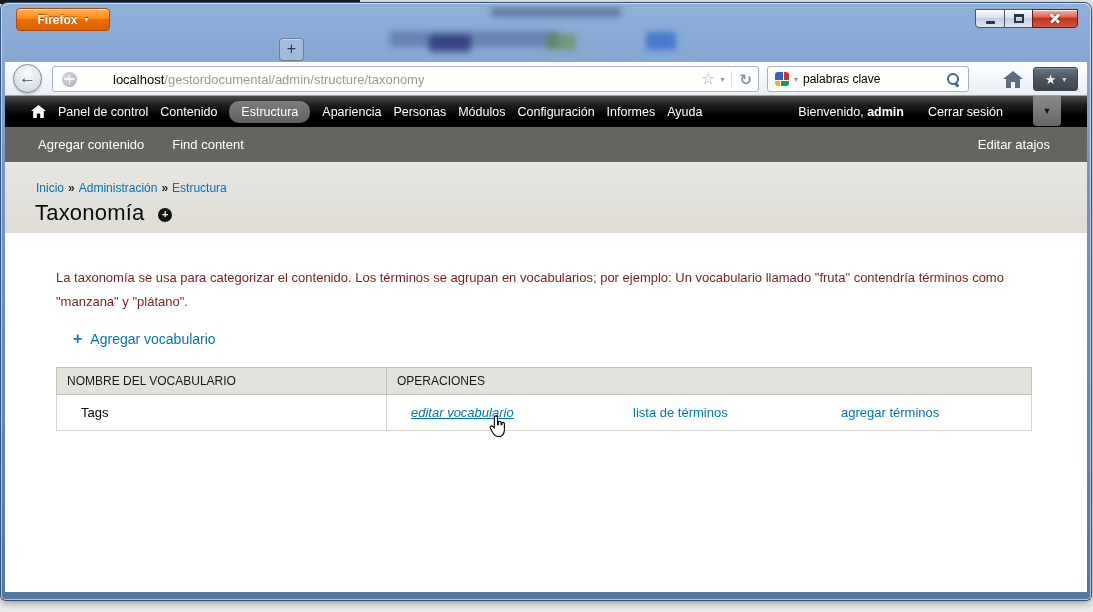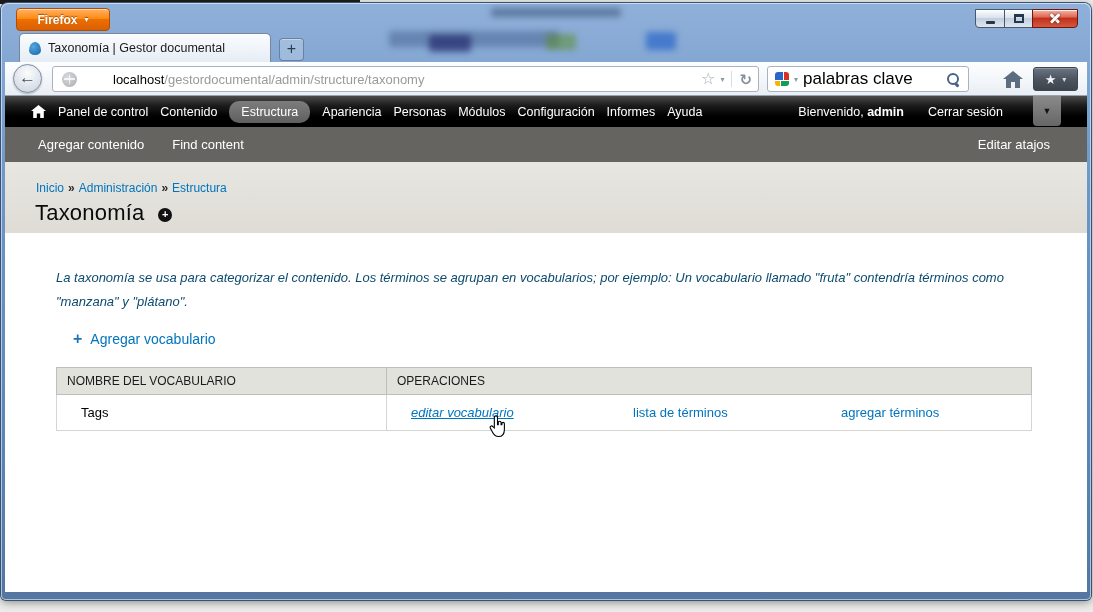--- a/index.html
+++ b/index.html
@@ -82,21 +82,21 @@
   .reload { font-size:15px; color:#85909d; font-weight:bold; line-height:15px; }
 
   .searchbox { position:absolute; left:762px; top:4px; width:202px; height:26px; background:#fff;
     border:1px solid #aab2bf; border-radius:3px; display:flex; align-items:center; padding:0 7px; gap:5px; }
   .gicon { width:14px; height:14px; border-radius:3px; overflow:hidden; position:relative; flex:0 0 auto; }
   .gicon i { position:absolute; }
   .g-b { left:0; top:0; width:8px; height:8px; background:#2a66c8; }
   .g-r { right:0; top:0; width:5px; height:8px; background:#d93025; }
   .g-y { left:0; bottom:0; width:5px; height:5px; background:#f4b400; }
   .g-g { right:0; bottom:0; width:8px; height:5px; background:#0f9d58; }
-  .search-text { flex:1 1 auto; font-size:17px; color:#000; white-space:nowrap; overflow:hidden; }
+  .search-text { flex:1 1 auto; font-size:12px; color:#000; white-space:nowrap; overflow:hidden; }
   .mag { width:15px; height:15px; position:relative; flex:0 0 auto; }
   .mag::before { content:""; position:absolute; left:1px; top:1px; width:8px; height:8px;
     border:2px solid #46648c; border-radius:50%; }
   .mag::after { content:""; position:absolute; left:10px; top:10px; width:5px; height:2.5px;
     background:#46648c; transform:rotate(45deg); transform-origin:0 0; border-radius:1px; }
   .homebtn { position:absolute; left:995px; top:5px; width:26px; height:24px; display:flex; align-items:center; justify-content:center; }
   .bmbtn { position:absolute; left:1028px; top:5px; width:45px; height:24px; border-radius:3px;
     border:1px solid #3e4650; background:linear-gradient(180deg,#6b7684 0%,#4b545f 50%,#3d444d 100%);
     box-shadow:inset 0 1px 0 rgba(255,255,255,.25);
     display:flex; align-items:center; justify-content:center; gap:6px; color:#f2f4f6; }
@@ -126,21 +126,21 @@
     background:linear-gradient(180deg,#e7e6e1 0%,#dedcd5 100%); }
   .breadcrumb { position:absolute; left:31px; top:19px; font-size:12px; color:#1c1c1c; }
   .breadcrumb a { color:#0074bd; text-decoration:none; }
   .breadcrumb .sep { margin:0 4px; color:#2a2a2a; font-weight:bold; }
   .page-title { position:absolute; left:30px; top:38px; font-size:22px; font-weight:400; color:#0a0a0a;
     display:flex; align-items:center; gap:14px; letter-spacing:.2px; }
   .circle-plus { width:14px; height:14px; border-radius:50%; background:#111; color:#fff;
     font-size:11px; font-weight:bold; line-height:13px; text-align:center; margin-top:3px; }
 
   .content { position:absolute; left:0; top:137px; width:100%; bottom:0; background:#fff; }
-  .desc { position:absolute; left:51px; top:33px; width:982px; font-size:13px; line-height:24px; color:#0c4a6e;font-style:italic; }
+  .desc { position:absolute; left:51px; top:33px; width:982px; font-size:13px; line-height:24px; color:#7f1d1d; }
   .addlink { position:absolute; left:68px; top:98px; display:flex; align-items:center; gap:8px; }
   .addlink .plus { color:#1a75bb; font-size:16px; font-weight:bold; line-height:14px; }
   .addlink a { color:#0074bd; font-size:14px; text-decoration:none; }
 
   .voc-table { position:absolute; left:51px; top:134px; width:976px; border-collapse:collapse;
     font-size:13px; }
   .voc-table th { background:#e1e2dc; border:1px solid #bebfb9; font-size:12px; font-weight:normal;
     color:#1a1a1a; text-align:left; padding:6px 10px; height:27px; }
   .voc-table td { border:1px solid #d6d6d0; border-top:none; padding:10px 24px; height:36px; color:#000; vertical-align:middle; }
   .voc-table .col-name { width:330px; }
@@ -183,24 +183,20 @@
             <span class="glyph-max"></span>
           </div>
         <div class="wc close">
             <span class="xbar x1"></span>
             <span class="xbar x2"></span>
           </div>
       </div>
     </div>
 
     <div class="tabstrip">
-      <div class="tab">
-        <span class="favicon"></span>
-        <span class="tab-title">Taxonomía | Gestor documental</span>
-      </div>
       <div class="newtab">+</div>
     </div>
 
     <div class="navbar">
       <div class="back">←</div>
       <div class="urlbar">
         <span class="globe"></span>
         <span class="url-text"><span class="url-host">localhost</span><span class="url-path">/gestordocumental/admin/structure/taxonomy</span></span>
         <span class="url-icons">
           <span class="star-o">☆</span>

